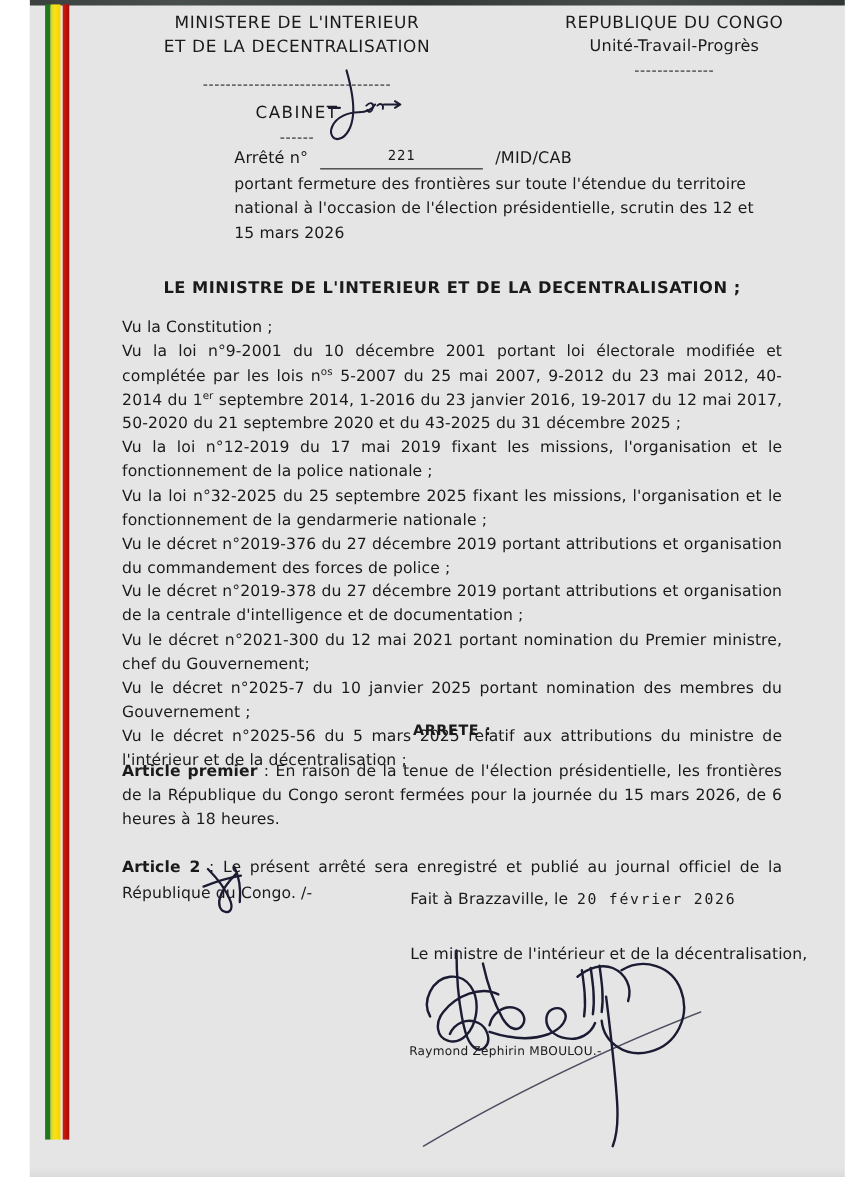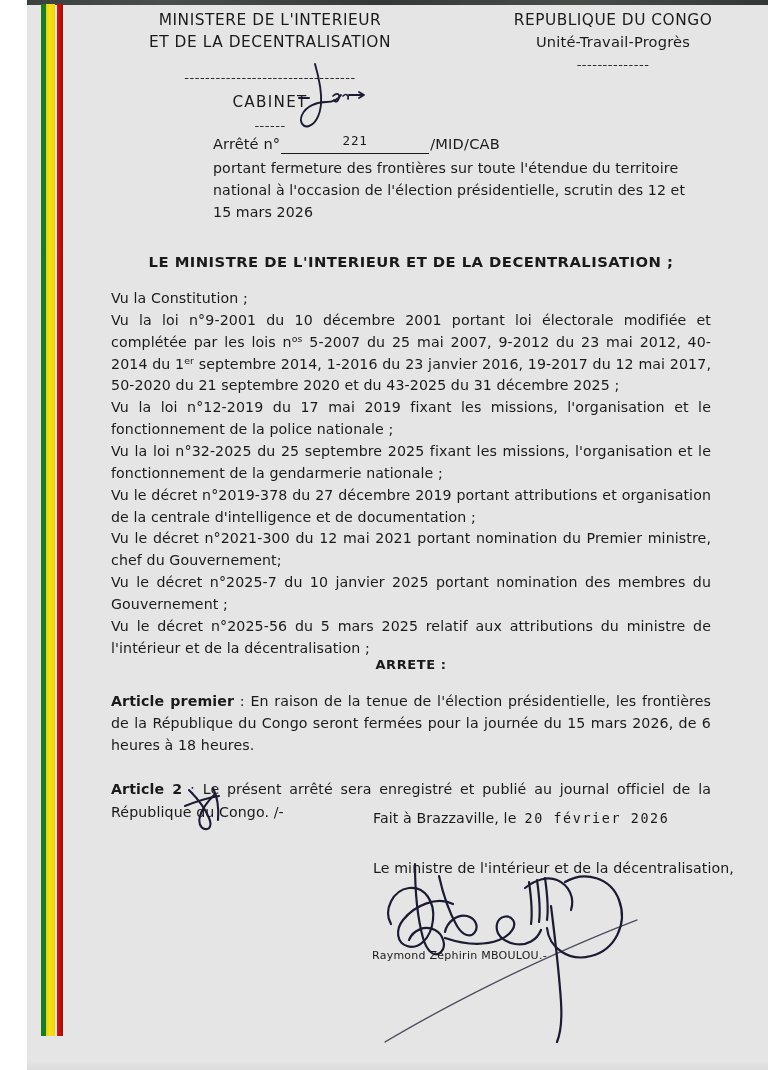--- a/index.html
+++ b/index.html
@@ -130,20 +130,21 @@
   .ref-block {
     position: absolute;
     left: 186px; top: 133px;
     width: 500px;
   }
   .ref-line {
     display: flex;
     align-items: flex-end;
     font-size: 14.6px;
     white-space: nowrap;
+    gap: 10px;
   }
   .ref-label { letter-spacing: .1px; }
   .ref-rule {
     position: relative;
     display: inline-block;
     width: 148px;
     border-bottom: 1.4px solid #1a1a1a;
     height: 15px;
     margin: 0 1px 1px 1px;
   }
@@ -321,20 +322,21 @@
       <div class="ref-subject">portant fermeture des frontières sur toute l'étendue du territoire national à l'occasion de l'élection présidentielle, scrutin des 12 et 15 mars 2026</div>
     </div>
 
     <div class="main-title">LE MINISTRE DE L'INTERIEUR ET DE LA DECENTRALISATION ;</div>
 
     <div class="visas">
       <p class="visa nojust">Vu la Constitution ;</p>
       <p class="visa">Vu la loi n°9-2001 du 10 décembre 2001 portant loi électorale modifiée et complétée par les lois n<sup>os</sup> 5-2007 du 25 mai 2007, 9-2012 du 23 mai 2012, 40-2014 du 1<sup>er</sup> septembre 2014, 1-2016 du 23 janvier 2016, 19-2017 du 12 mai 2017, 50-2020 du 21 septembre 2020 et du 43-2025 du 31 décembre 2025 ;</p>
       <p class="visa">Vu la loi n°12-2019 du 17 mai 2019 fixant les missions, l'organisation et le fonctionnement de la police nationale ;</p>
       <p class="visa">Vu la loi n°32-2025 du 25 septembre 2025 fixant les missions, l'organisation et le fonctionnement de la gendarmerie nationale ;</p>
+      <p class="visa">Vu le décret n°2019-376 du 27 décembre 2019 portant attributions et organisation du commandement des forces de police ;</p>
       <p class="visa">Vu le décret n°2019-378 du 27 décembre 2019 portant attributions et organisation de la centrale d'intelligence et de documentation ;</p>
       <p class="visa">Vu le décret n°2021-300 du 12 mai 2021 portant nomination du Premier ministre, chef du Gouvernement;</p>
       <p class="visa">Vu le décret n°2025-7 du 10 janvier 2025 portant nomination des membres du Gouvernement ;</p>
       <p class="visa">Vu le décret n°2025-56 du 5 mars 2025 relatif aux attributions du ministre de l'intérieur et de la décentralisation ;</p>
     </div>
 
     <div class="arrete-kw">ARRETE :</div>
 
     <div class="articles">
       <p class="article">

